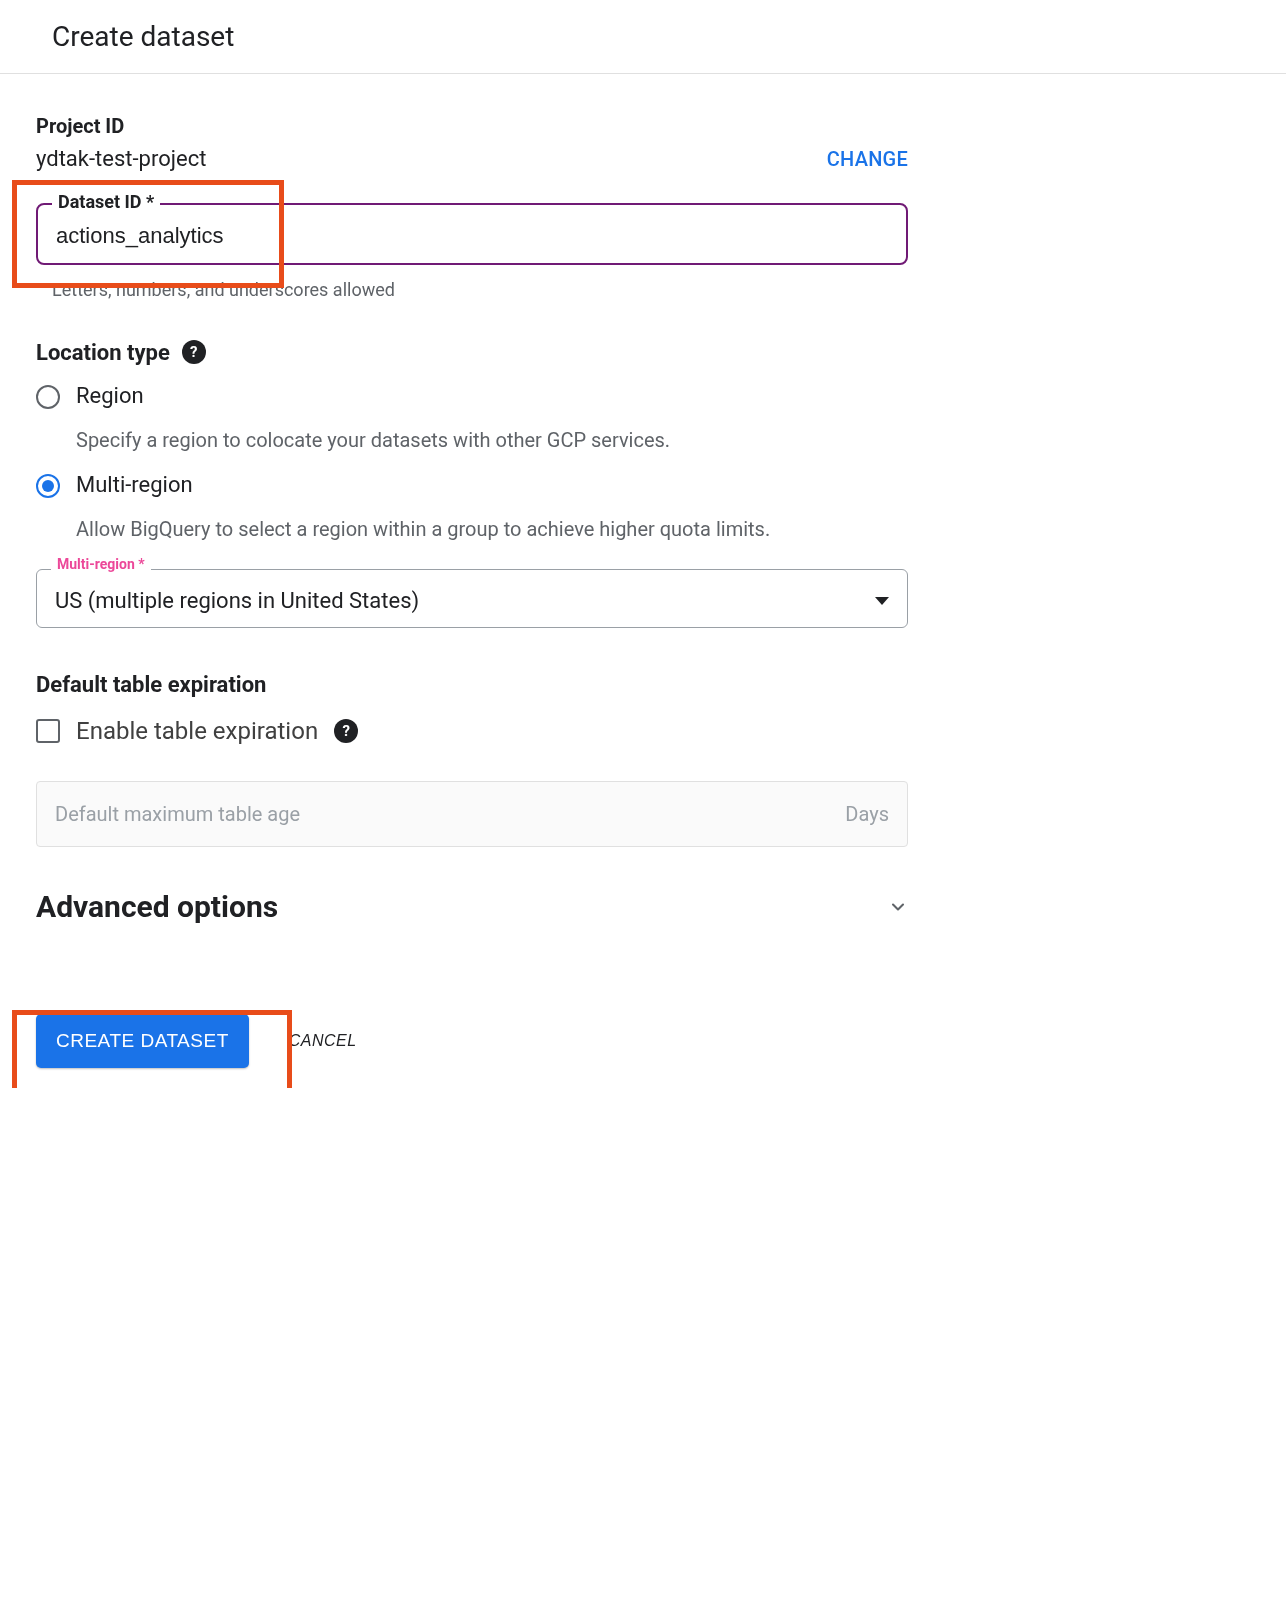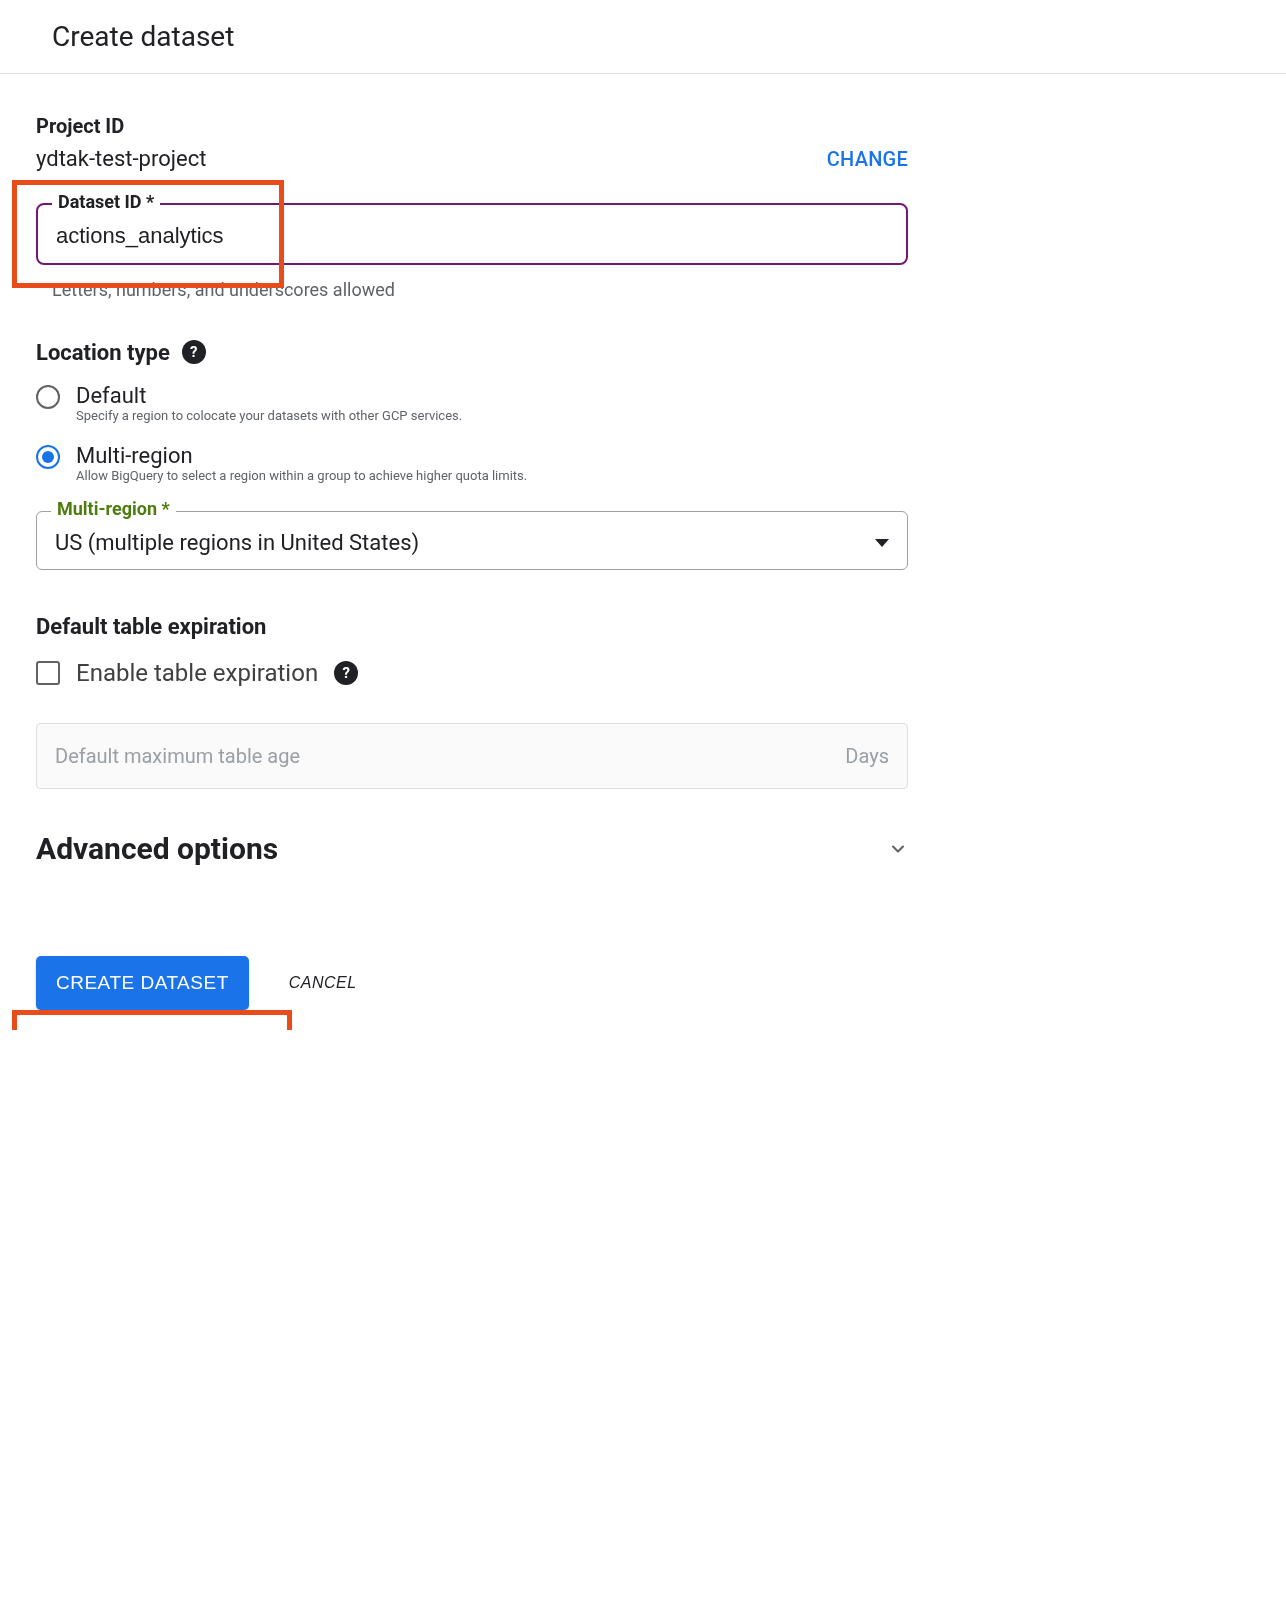--- a/index.html
+++ b/index.html
@@ -155,45 +155,45 @@
       width: 12px;
       height: 12px;
       border-radius: 50%;
       background: #1a73e8;
     }
     .radio-title {
       font-size: 22px;
       color: #202124;
     }
     .radio-desc {
-      font-size: 13px;
+      font-size: 20px;
       color: #5f6368;
-      margin-top: 0;
+      margin-top: 20px;
     }
 
     .select-field {
       position: relative;
       border: 1px solid #9aa0a6;
       border-radius: 6px;
       padding: 18px 18px 14px 18px;
       margin-top: 28px;
       font-size: 22px;
       display: flex;
       align-items: center;
       justify-content: space-between;
       cursor: pointer;
     }
     .select-field .floating-label {
       position: absolute;
       top: -14px;
       left: 14px;
       background: #fff;
       padding: 0 6px;
-      font-size: 18px;
-      color: #4d7c0f;
+      font-size: 14px;
+      color: #ec4899;
       font-weight: 700;
     }
     .dropdown-caret {
       width: 0;
       height: 0;
       border-left: 7px solid transparent;
       border-right: 7px solid transparent;
       border-top: 8px solid #202124;
     }
 
@@ -301,21 +301,21 @@
 
     <div class="section-heading">
       <span>Location type</span>
       <span class="help-badge">?</span>
     </div>
 
     <div class="radio-group">
       <div class="radio-item">
         <div class="radio-circle"></div>
         <div>
-          <div class="radio-title">Default</div>
+          <div class="radio-title">Region</div>
           <div class="radio-desc">Specify a region to colocate your datasets with other GCP services.</div>
         </div>
       </div>
       <div class="radio-item">
         <div class="radio-circle selected"></div>
         <div>
           <div class="radio-title">Multi-region</div>
           <div class="radio-desc">Allow BigQuery to select a region within a group to achieve higher quota limits.</div>
         </div>
       </div>

